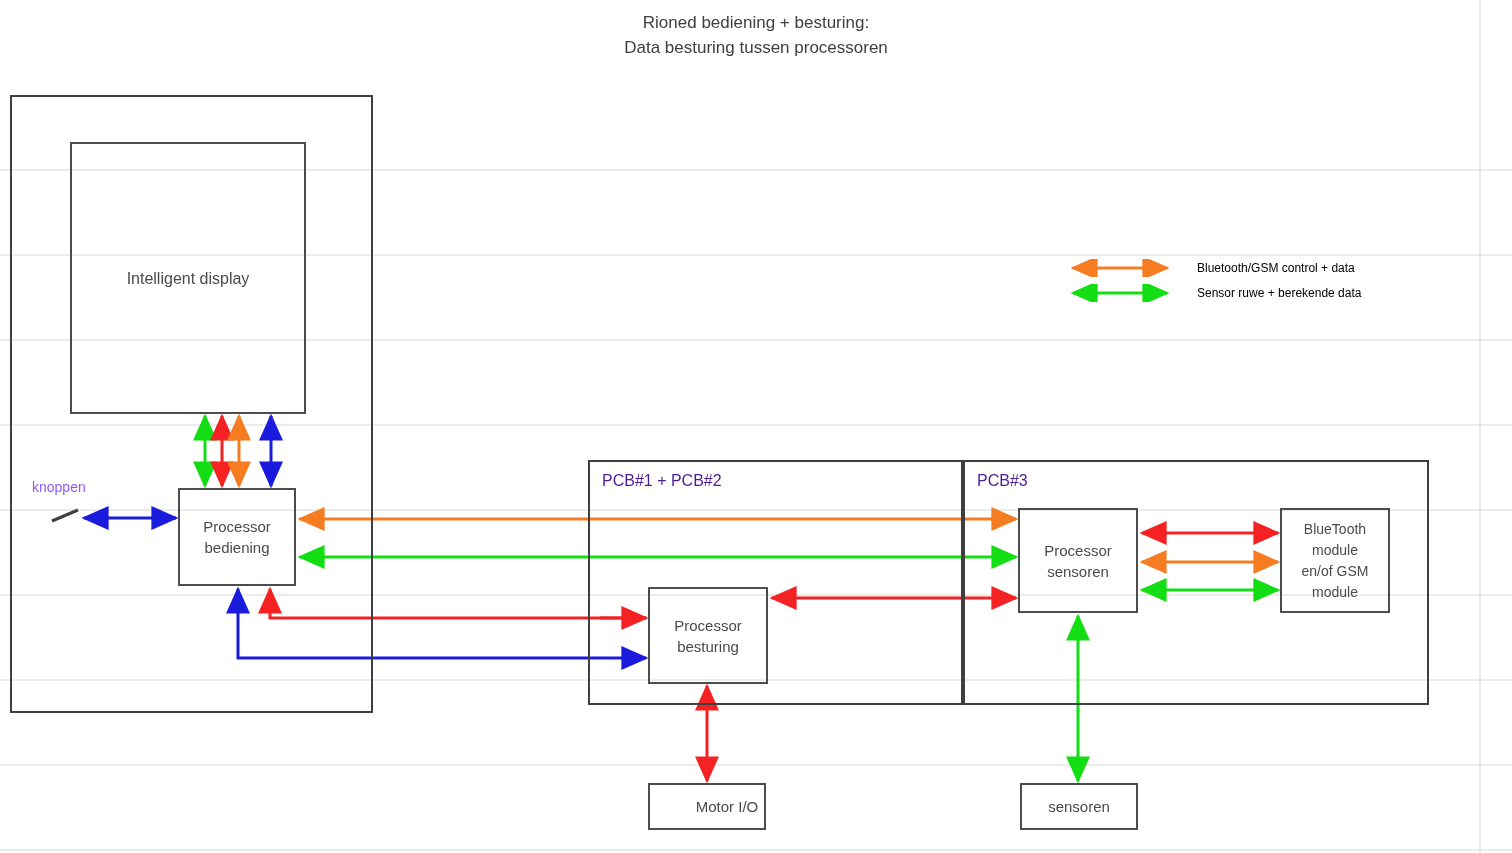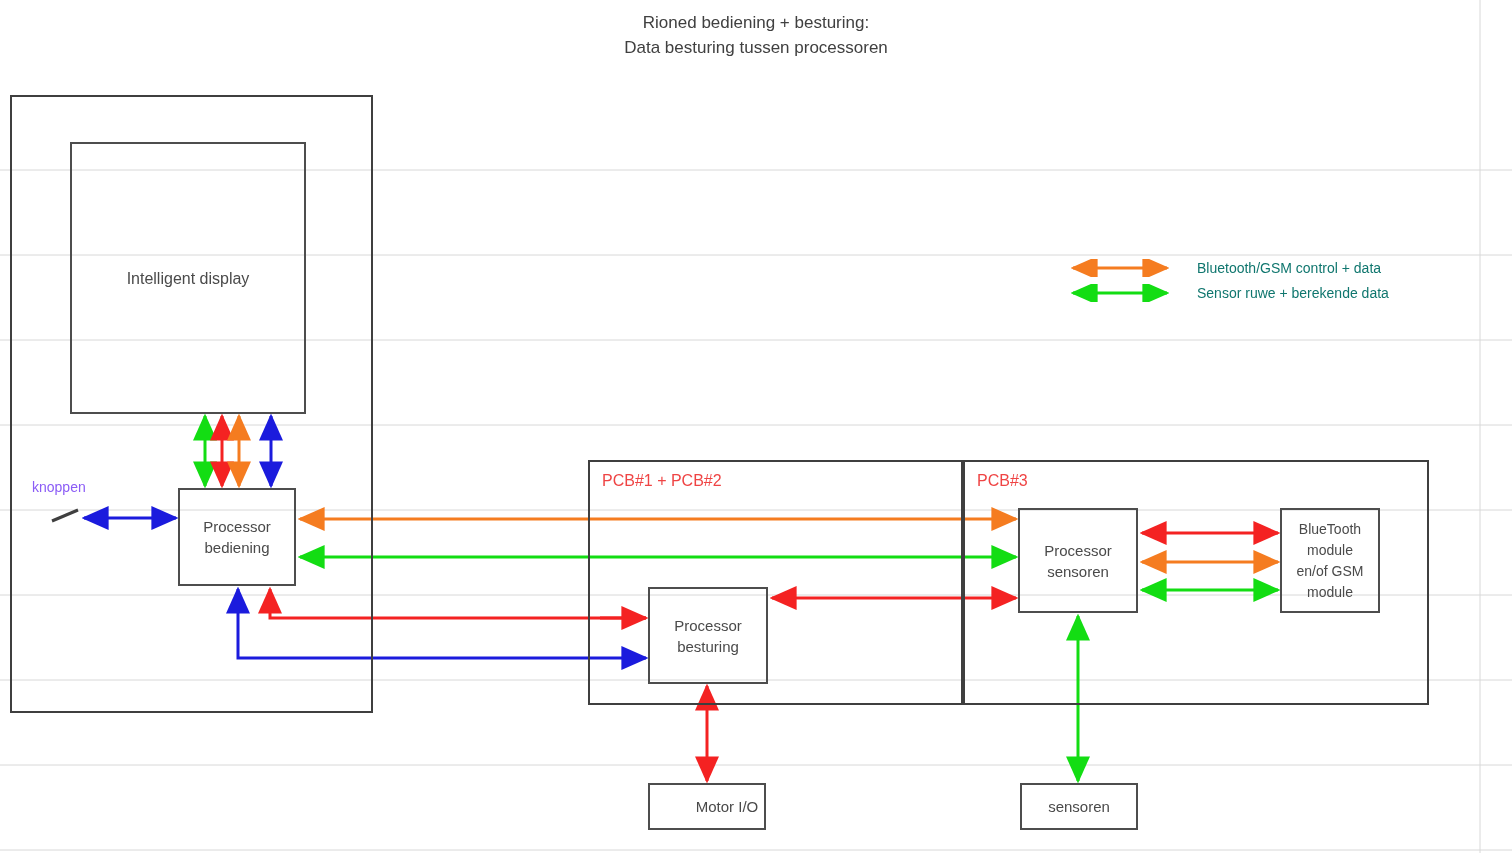--- a/index.html
+++ b/index.html
@@ -58,21 +58,21 @@
   .container-box {
     border: 2px solid #3f3f3f;
     background: transparent;
     display: block;
   }
   .container-label {
     position: absolute;
     left: 12px;
     top: 8px;
     font-size: 16px;
-    color: #ef4444;
+    color: #4c1d95;
     white-space: nowrap;
   }
   .plain-label {
     position: absolute;
     font-size: 14px;
     color: #8b5cf6;
     white-space: nowrap;
   }
 
   
@@ -86,22 +86,22 @@
     display: flex;
     align-items: center;
     height: 25px;
   }
   .legend-arrow {
     width: 110px;
     height: 18px;
     flex: 0 0 110px;
   }
   .legend-text {
-    font-size: 14px;
-    color: #0f766e;
+    font-size: 12px;
+    color: #000000;
     margin-left: 22px;
     white-space: nowrap;
   }
 </style>
 </head>
 <body>
 
 <div id="stage">
 
   <svg id="gridlayer" viewBox="0 0 1512 853">
@@ -195,21 +195,21 @@
 bediening</span>
       </div>
       <div class="box" style="left: 648px; top: 587px; width: 120px; height: 97px; font-size: 15px;">
         <span style="white-space: pre-line;">Processor
 besturing</span>
       </div>
       <div class="box" style="left: 1018px; top: 508px; width: 120px; height: 105px; font-size: 15px;">
         <span style="white-space: pre-line;">Processor
 sensoren</span>
       </div>
-      <div class="box" style="left: 1280px; top: 508px; width: 100px; height: 105px; font-size: 14px;">
+      <div class="box" style="left: 1280px; top: 508px; width: 110px; height: 105px; font-size: 14px;">
         <span style="white-space: pre-line;">BlueTooth
 module
 en/of GSM
 module</span>
       </div>
       <div class="box" style="left: 648px; top: 783px; width: 118px; height: 47px; font-size: 15px; padding-left: 40px;">
         <span style="white-space: pre-line;">Motor I/O</span>
       </div>
       <div class="box" style="left: 1020px; top: 783px; width: 118px; height: 47px; font-size: 15px;">
         <span style="white-space: pre-line;">sensoren</span>

